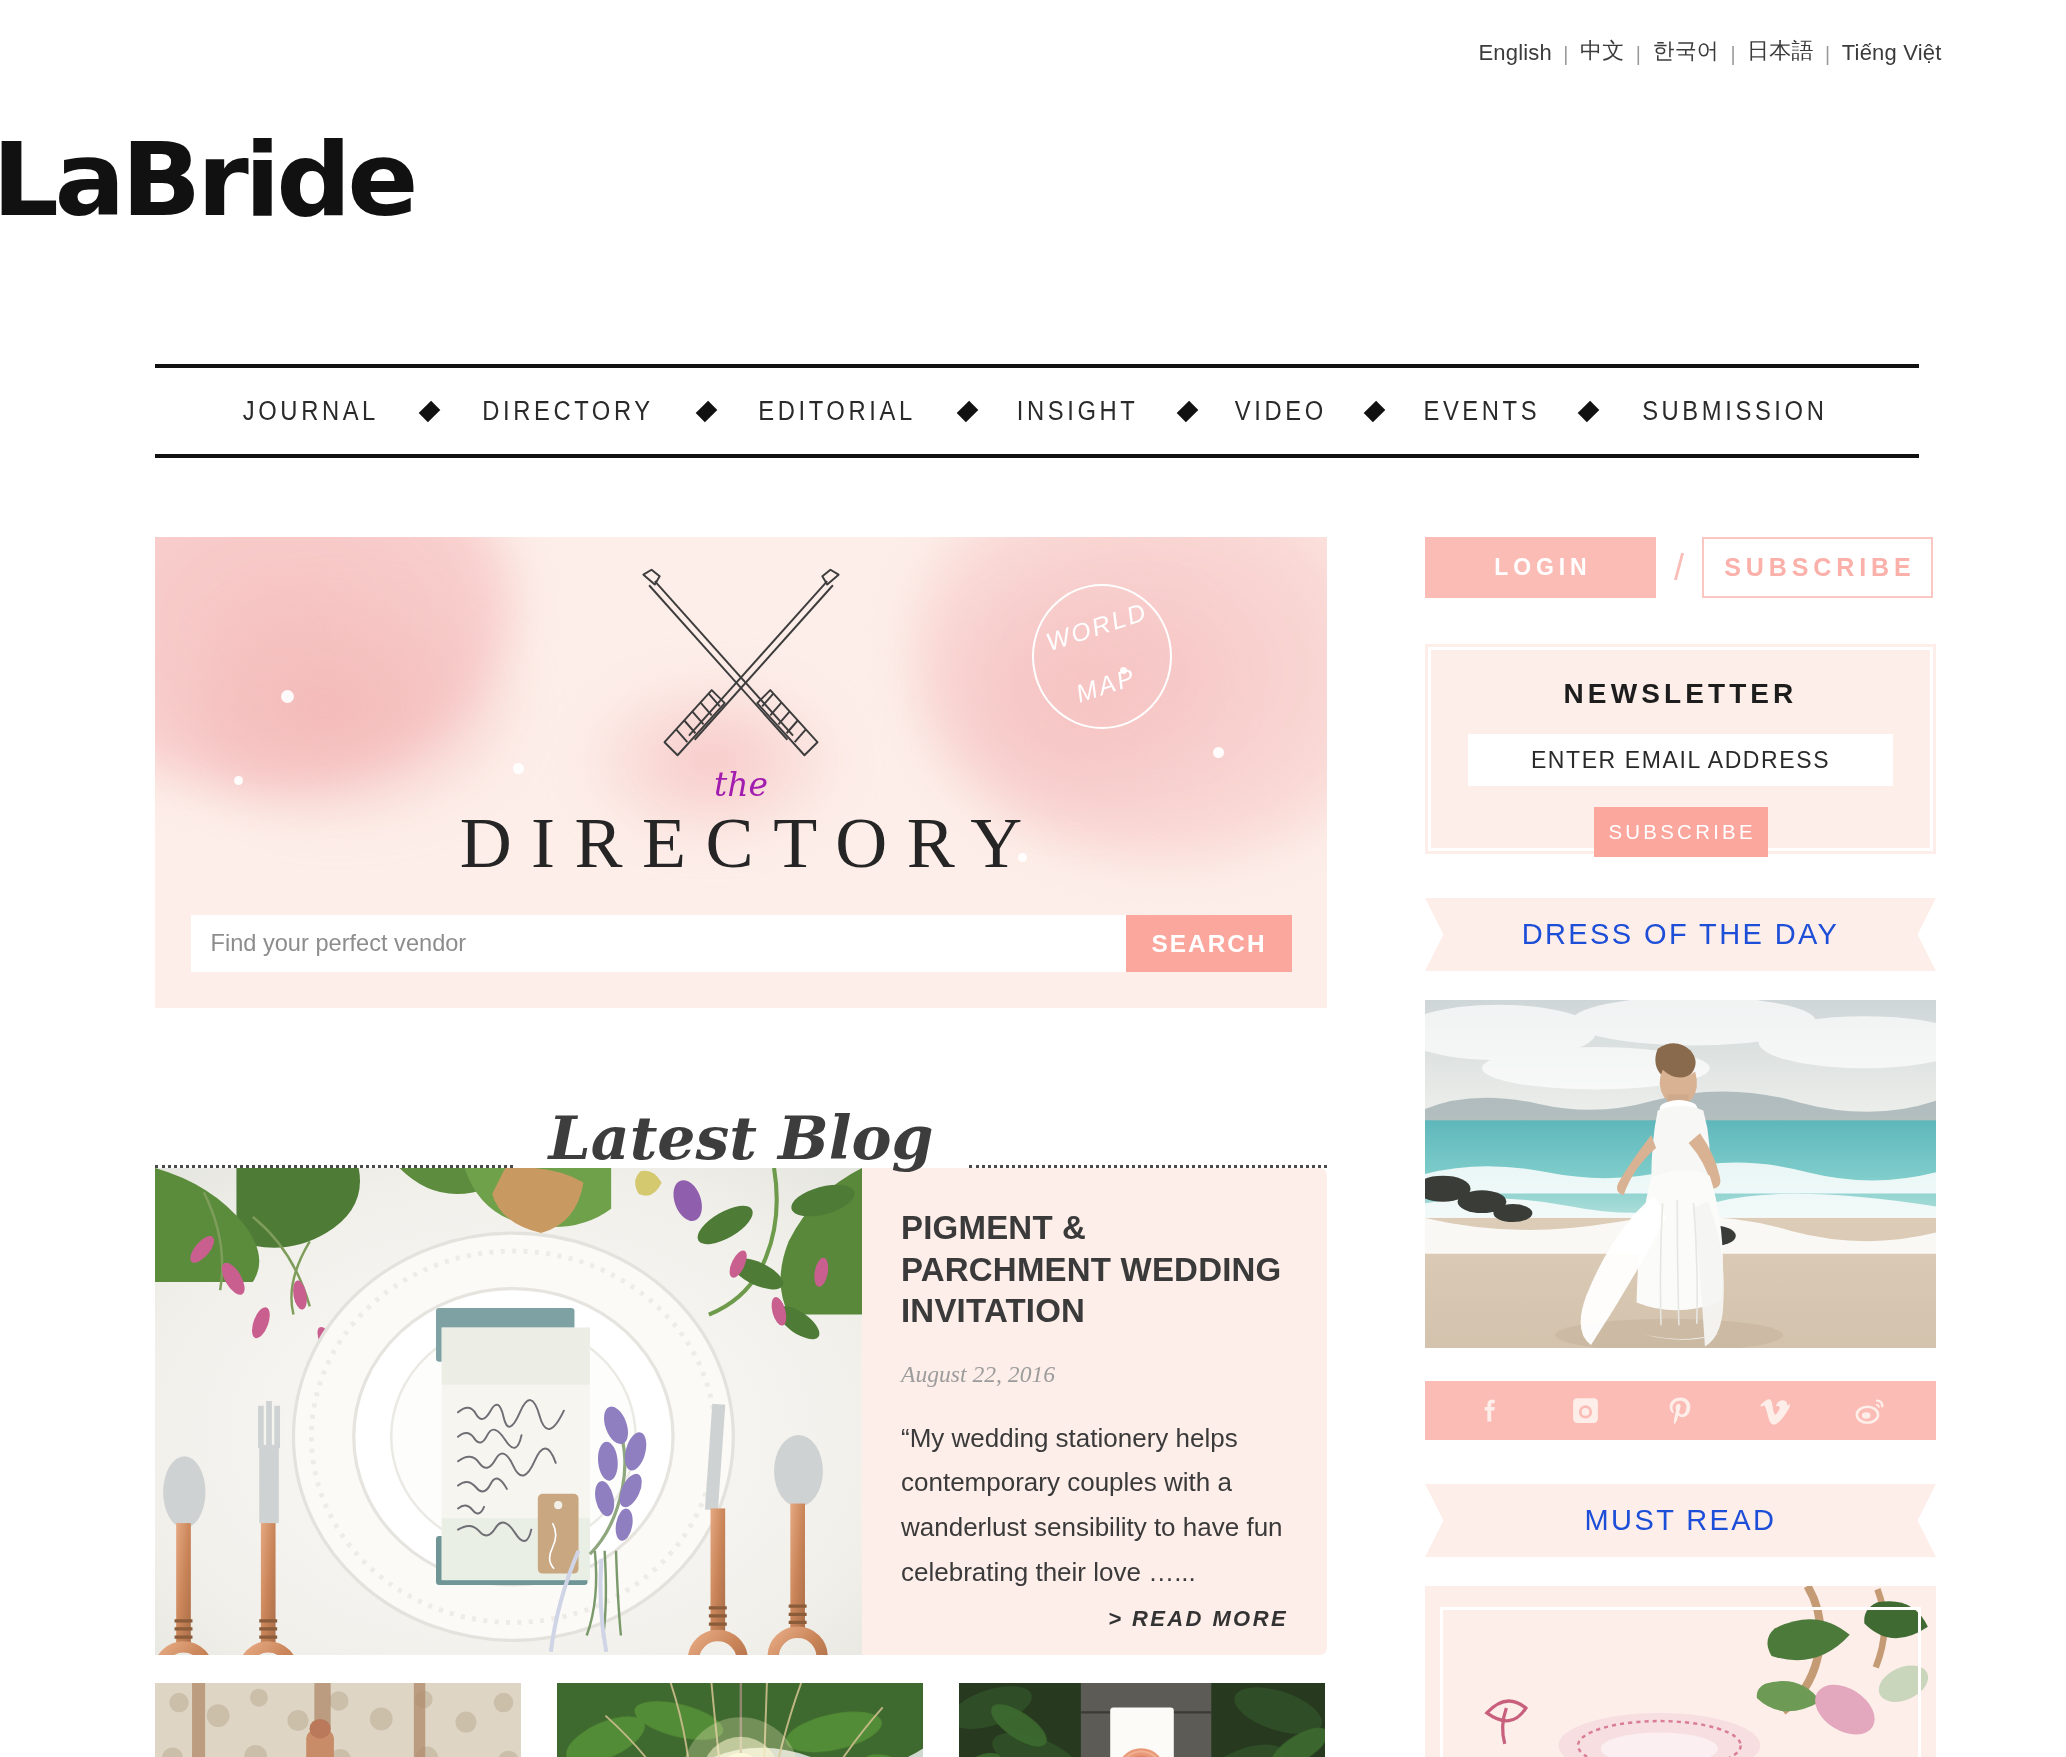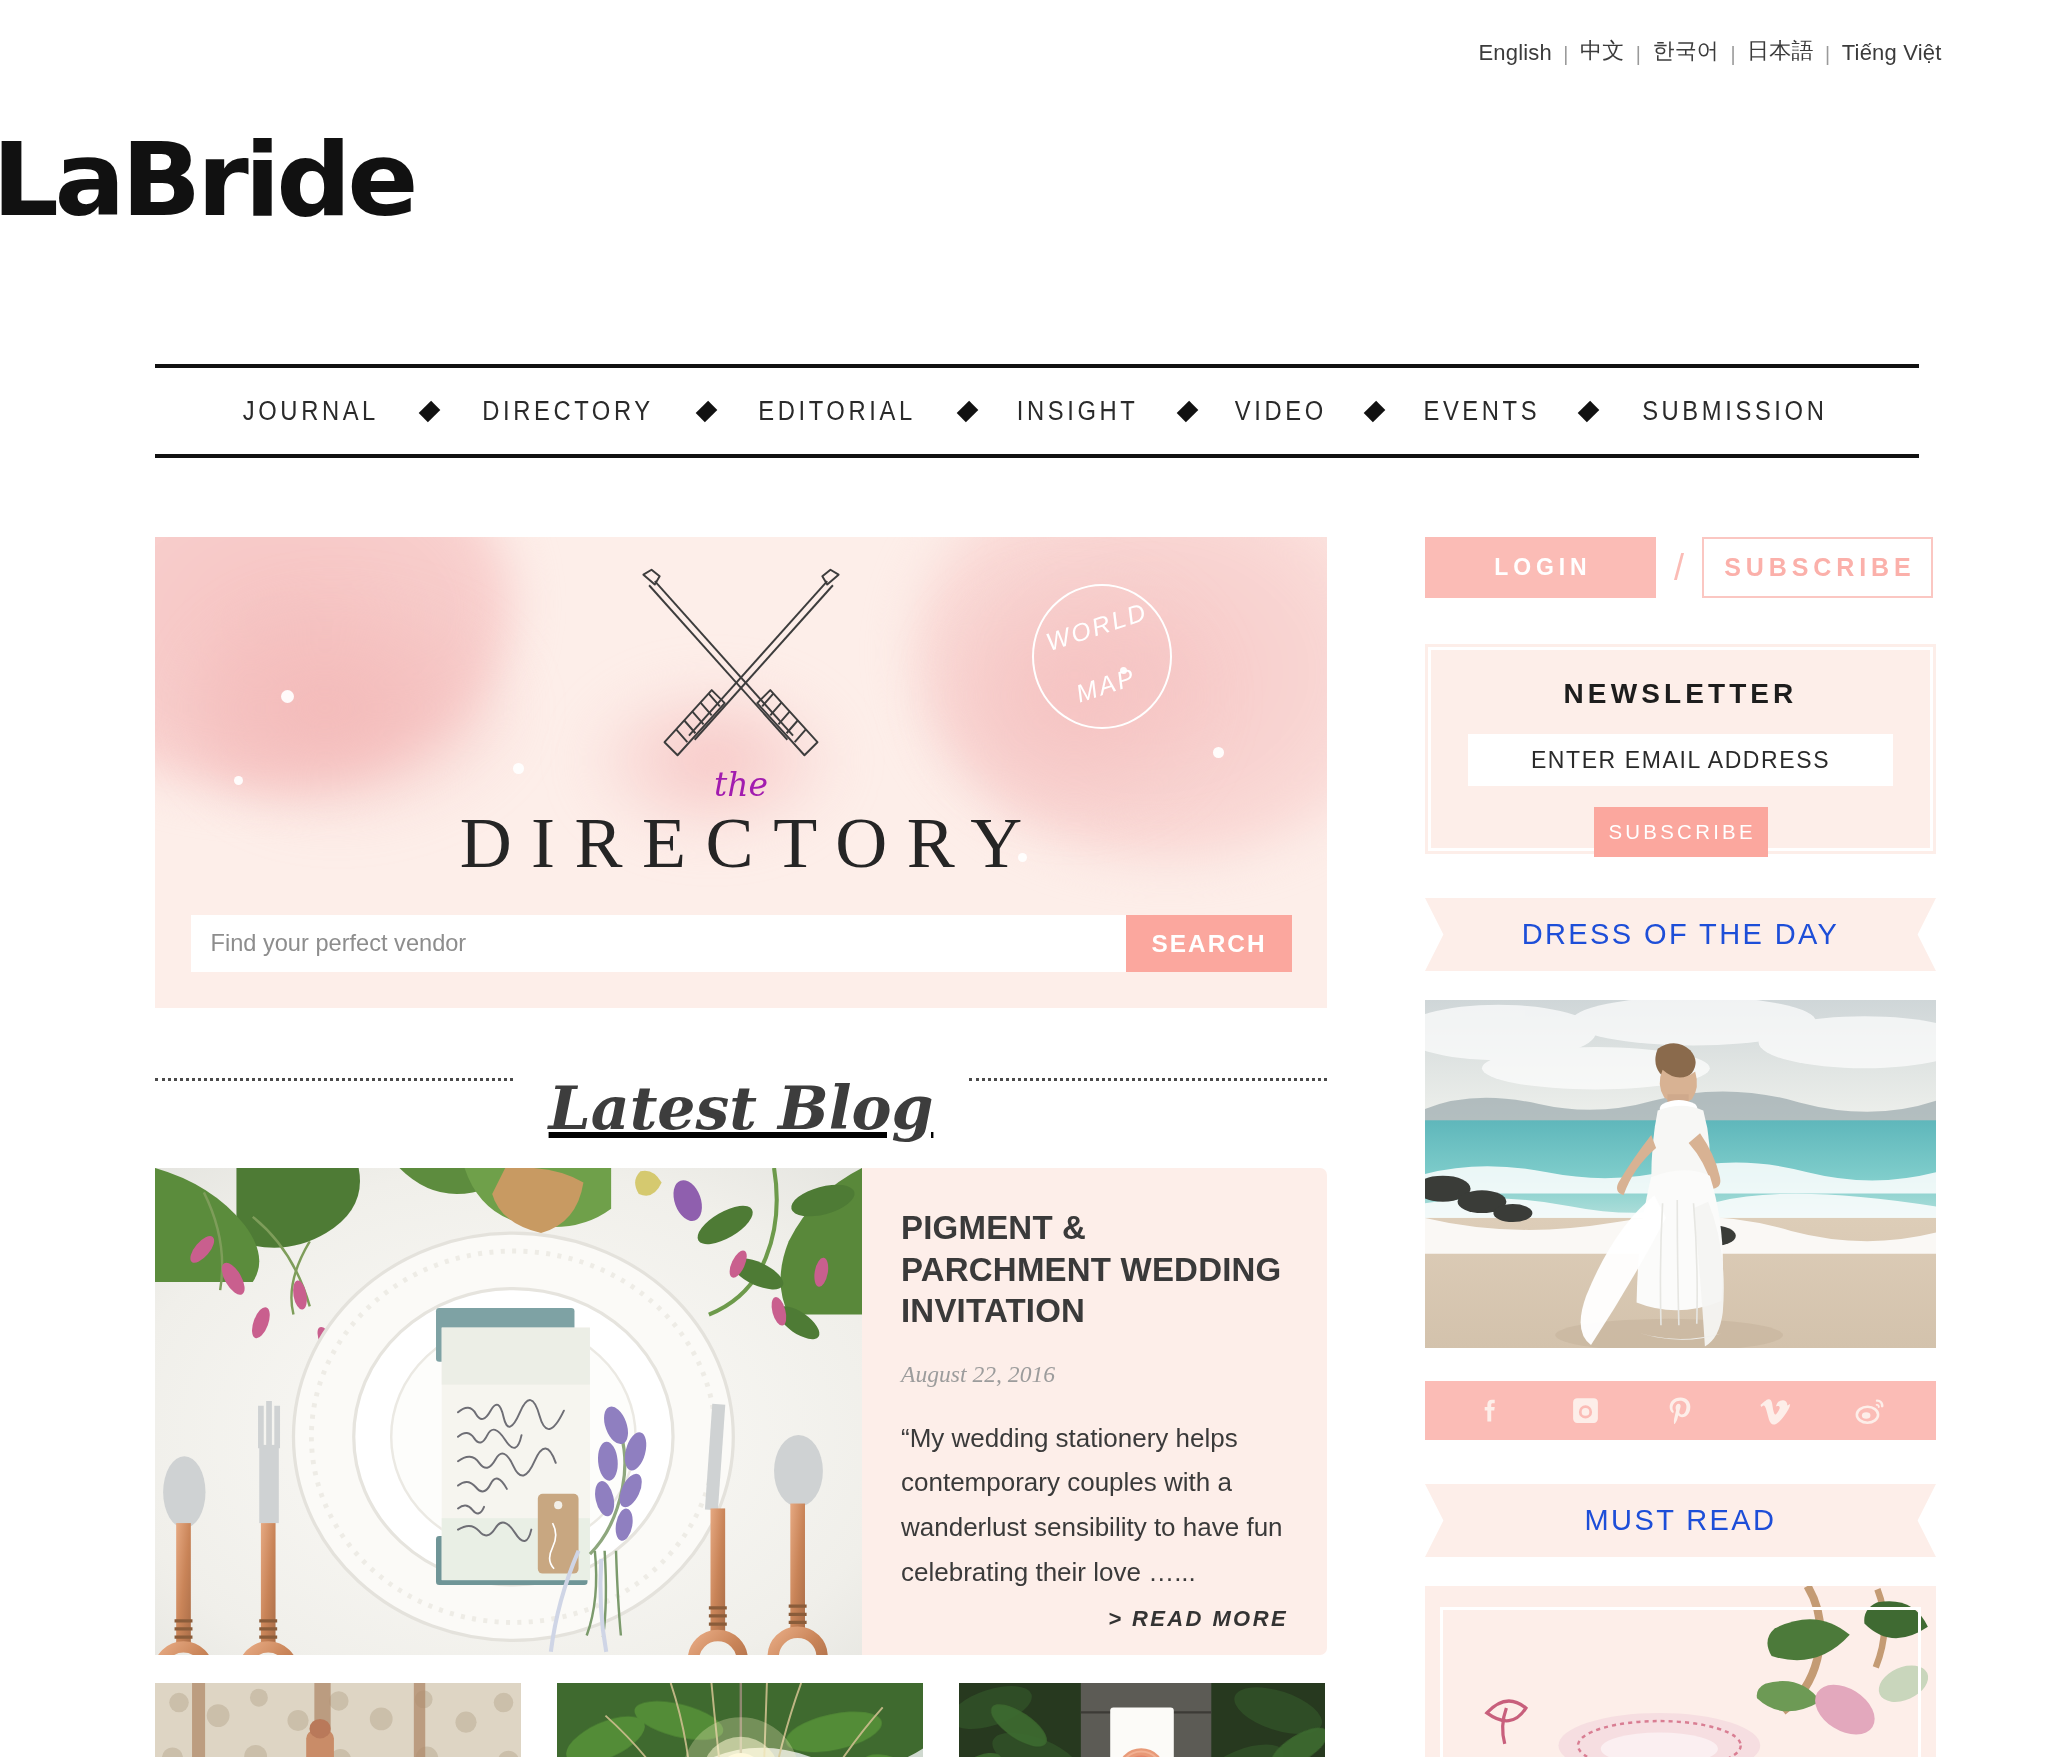--- a/index.html
+++ b/index.html
@@ -175,21 +175,21 @@
     font-size: 24.4px;
     letter-spacing: 2px;
     cursor: pointer;
     transform: none;
   }
 
   
   .blog-div {
     margin-top: 70px;
     height: 90px;
-    display: flex; align-items: flex-start; text-decoration: underline;
+    display: flex; align-items: flex-end;
   }
   .dotline {
     flex: 1; height: 0;
     border-top: 3.3px dotted #4a4a4a;
   }
   .script-title {
     font-family: "DejaVu Serif", serif;
     font-style: italic;
     font-weight: bold;
     font-size: 60px;

